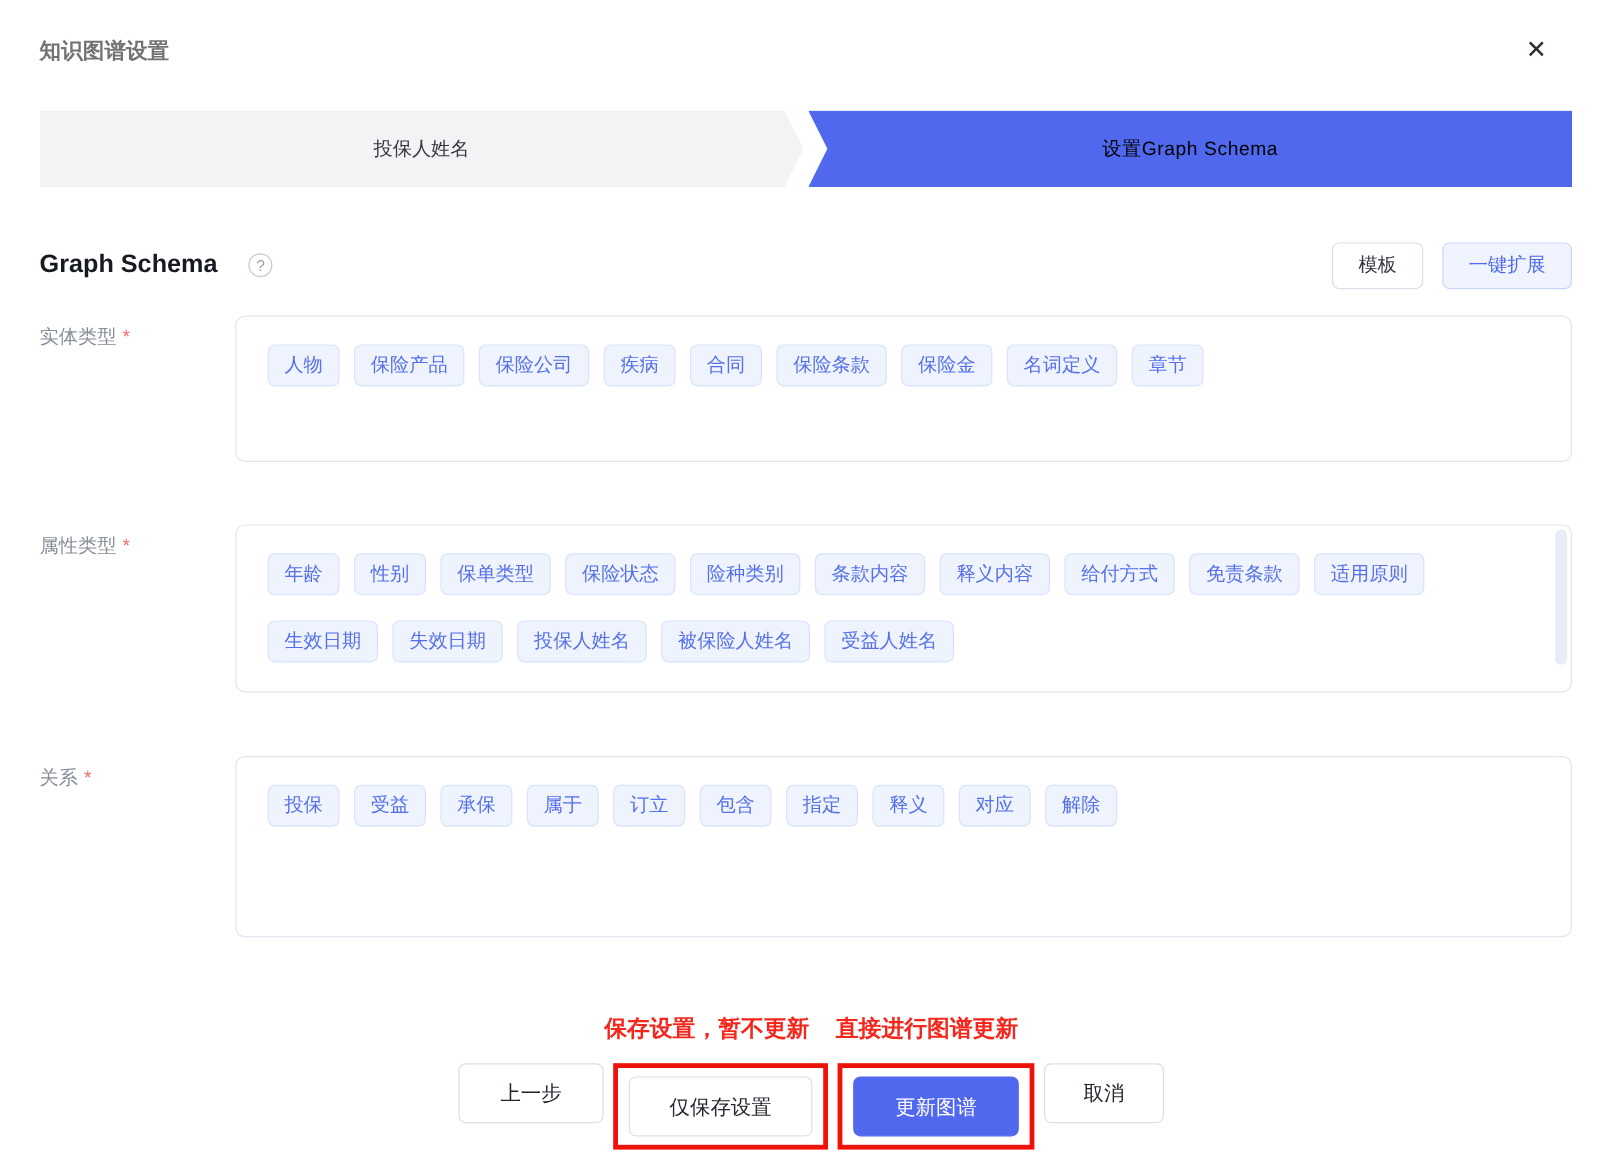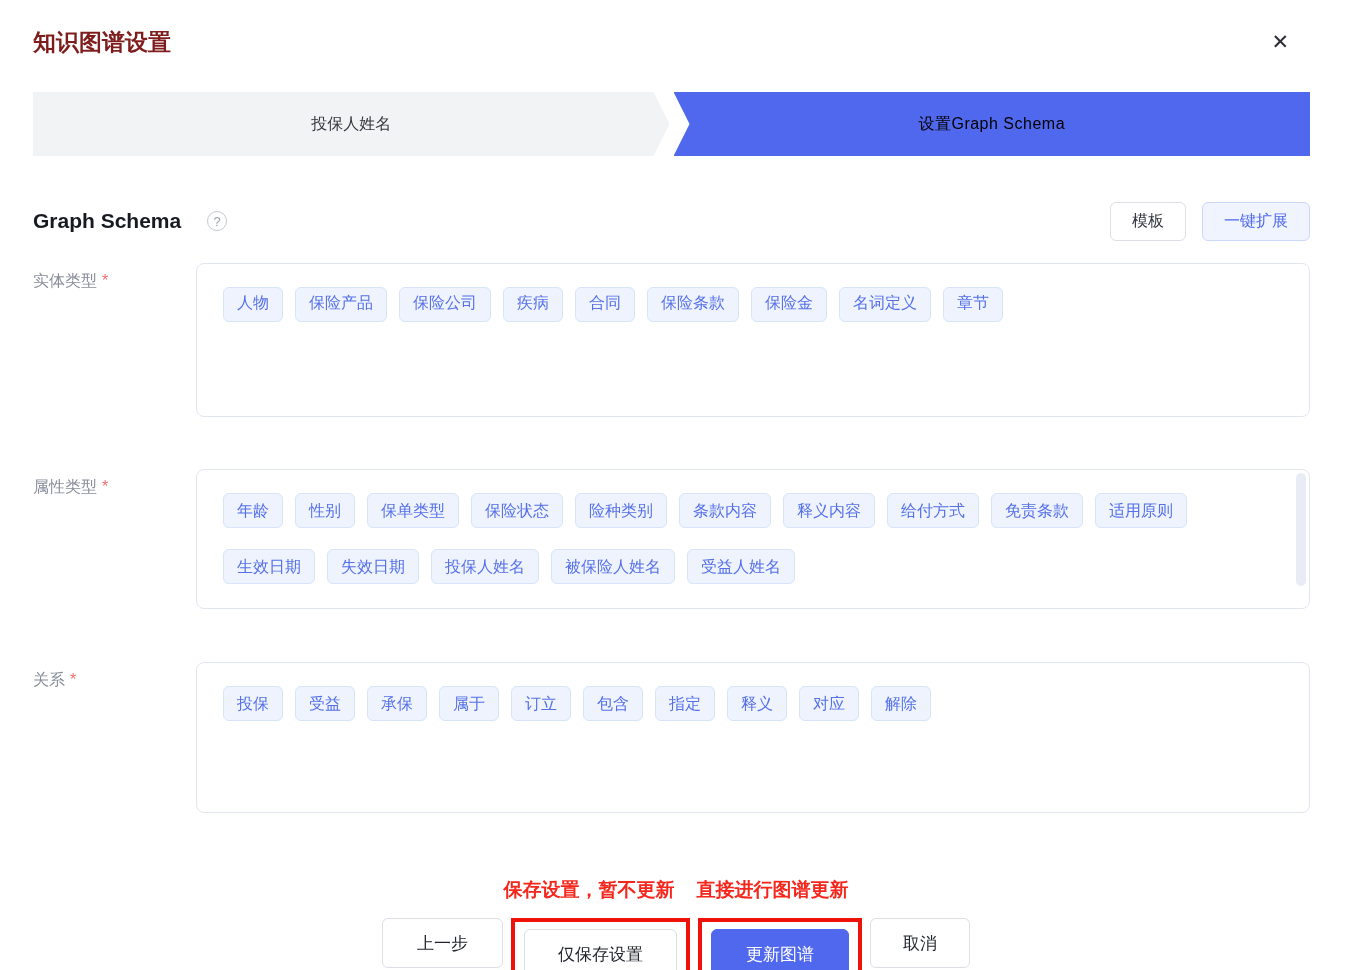--- a/index.html
+++ b/index.html
@@ -1,21 +1,21 @@
 <!DOCTYPE html>
 <html><head>
 <meta charset="utf-8">
 <style>
   * { box-sizing: border-box; margin: 0; padding: 0; }
   html,body { width:1352px; height:970px; background:#ffffff; overflow:hidden; }
   body { font-family:"Liberation Sans","DejaVu Sans",sans-serif; color:#303133; position:relative; }
 
   
   .header { display:flex; justify-content:space-between; align-items:flex-start; padding:26px 33px 0 33px; }
-  .dialog-title { font-size:23px; font-weight:bold; color:#7f1d1d; line-height:32px; }
+  .dialog-title { font-size:18px; font-weight:bold; color:#737373; line-height:32px; }
   .close-btn { border:none; background:none; font-size:21px; color:#2b2e36; cursor:pointer; line-height:24px; padding:2px 6px; margin-right:24px; margin-top:2px; }
 
   
   .steps { display:flex; gap:4px; margin:34px 42px 0 33px; height:64px; }
   .step { flex:1; display:flex; align-items:center; justify-content:center; font-size:16px; cursor:pointer; }
   .step-prev { background:#f2f3f5; color:#33363d;
     clip-path: polygon(0 0, calc(100% - 16px) 0, 100% 50%, calc(100% - 16px) 100%, 0 100%); }
   .step-active { background:#5068ee; color:#000000; letter-spacing:0.5px;
     clip-path: polygon(0 0, 100% 0, 100% 100%, 0 100%, 16px 50%); }
 
@@ -32,21 +32,21 @@
 
   
   .field-row { display:flex; margin:23px 42px 0 33px; }
   .field-row.gap1 { margin-top:52px; }
   .field-row.gap2 { margin-top:53px; }
   .field-label { width:163px; padding-top:8px; font-size:16px; color:#878d99; }
   .req { color:#f56c6c; margin-left:5px; }
   .field-box { flex:1; border:1px solid #e2e6f0; border-radius:8px; padding:23px 26px;
     display:flex; flex-wrap:wrap; gap:21px 12px; align-content:flex-start; position:relative;
     background:#ffffff; cursor:text; }
-  .h-entity   { height:154px;font-family:Liberation Mono, monospace; }
+  .h-entity   { height:122px; }
   .h-attr     { height:140px; padding-right:46px; }
   .h-relation { height:151px; }
   .tag { background:#eef3fe; border:1px solid #d8e3fc; color:#5570e8; border-radius:6px;
     padding:6px 13px; font-size:16px; line-height:21px; cursor:pointer; white-space:nowrap; }
   .scroll-thumb { position:absolute; top:3px; right:3px; width:10px; height:113px;
     background:#e9ecf4; border-radius:6px; cursor:pointer; }
 
   
   .hints { display:flex; justify-content:center; gap:22px; margin-top:63px;
     font-size:19px; font-weight:bold; color:#f5261c; line-height:27px; }

